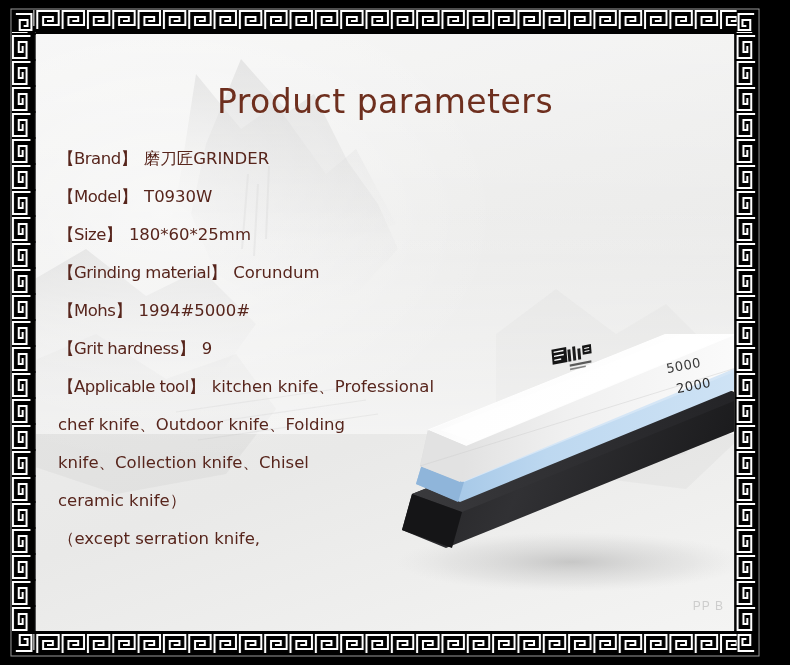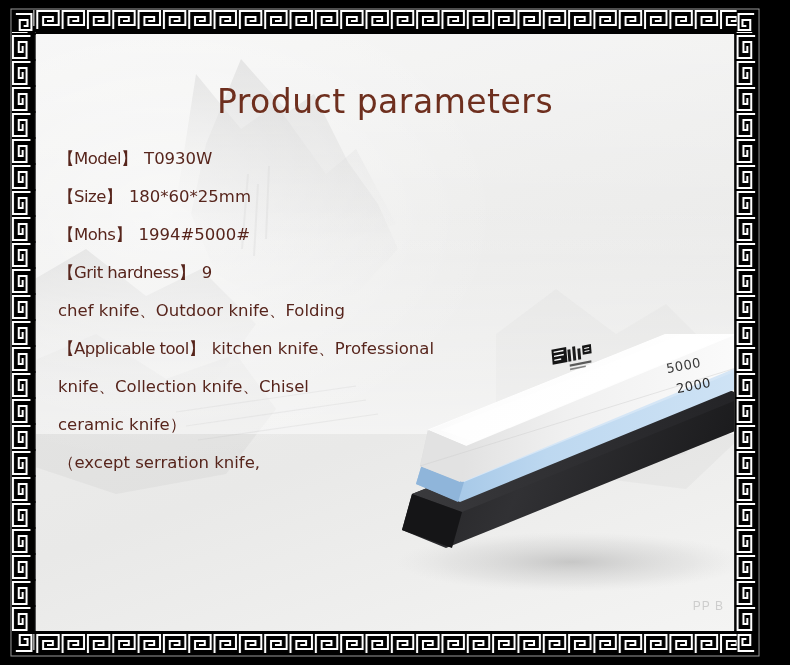--- a/index.html
+++ b/index.html
@@ -238,44 +238,50 @@
           <path d="M172,406 L352,380"></path>
         </g>
       </svg>
     </div>
     <div class="vignette"></div>
 
     <div class="title">Product parameters</div>
 
     <div class="specs">
 
+      <div class="spec-line">
+        <span class="bracket">【Brand】</span><span class="spec-val">磨刀匠GRINDER</span>
+      </div>
 
       <div class="spec-line">
         <span class="bracket">【Model】</span><span class="spec-val">T0930W</span>
       </div>
 
       <div class="spec-line">
         <span class="bracket">【Size】</span><span class="spec-val">180*60*25mm</span>
       </div>
 
 
+      <div class="spec-line">
+        <span class="bracket">【Grinding material】</span><span class="spec-val">Corundum</span>
+      </div>
 
       <div class="spec-line">
         <span class="bracket">【Mohs】</span><span class="spec-val">1994#5000#</span>
       </div>
 
       <div class="spec-line">
         <span class="bracket">【Grit hardness】</span><span class="spec-val">9</span>
       </div>
 
       <div class="spec-line">
+        <span class="bracket">【Applicable tool】</span><span class="spec-val">kitchen knife、Professional</span>
+      </div>
+      <div class="spec-line">
         <span>chef knife、Outdoor knife、Folding</span>
-      </div>
-      <div class="spec-line">
-        <span class="bracket">【Applicable tool】</span><span class="spec-val">kitchen knife、Professional</span>
       </div>
       <div class="spec-line">
         <span>knife、Collection knife、Chisel</span>
       </div>
       <div class="spec-line">
         <span>ceramic knife）</span>
       </div>
       <div class="spec-line">
         <span>（except serration knife,</span>
       </div>

